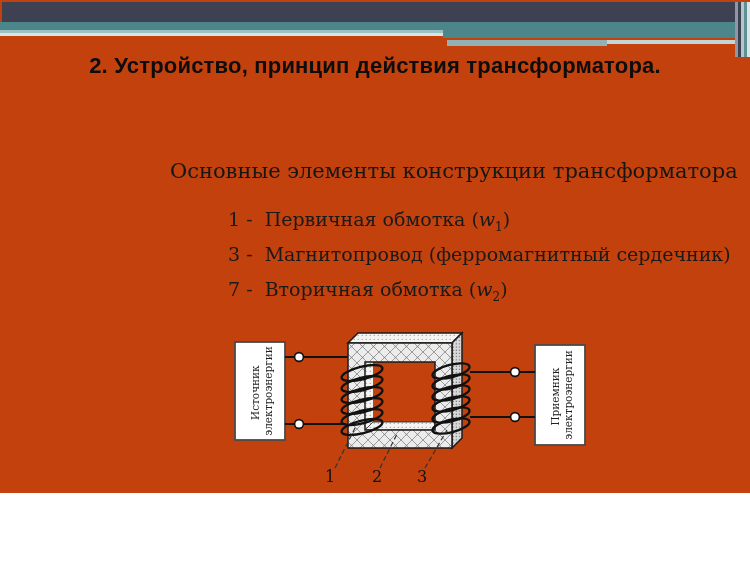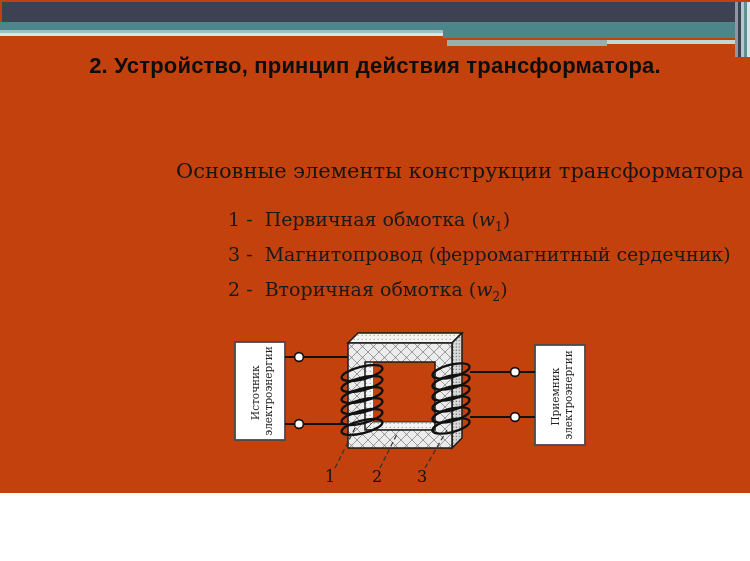--- a/index.html
+++ b/index.html
@@ -20,21 +20,21 @@
   .vstripes div{flex:1;}
   .vs1{background:#8e98a4;} .vs2{background:#3e4152;} .vs3{background:#b7c6c8;}
   .vs4{background:#5f9094;} .vs5{background:#d9e4e4;}
   
   .title{
     position:absolute;left:0;top:53px;width:750px;text-align:center;
     font-family:"Liberation Sans",sans-serif;font-weight:bold;
     font-size:22px;color:#0d0d0d;letter-spacing:.2px;
   }
   .subtitle{
-    position:absolute;left:176px;top:159px;
+    position:absolute;left:170px;top:159px;
     font-size:21px;color:#161616;
   }
   .list{position:absolute;left:228px;top:208px;}
   .list-item{height:35px;font-size:19px;color:#1a1a1a;white-space:pre;}
   .list-item .pre{white-space:pre;}
   .list-item .var{font-style:italic;}
   .list-item sub{font-size:12px;}
   
   .diagram{position:absolute;left:225px;top:330px;}
   .boxtext{font-family:"DejaVu Serif",serif;font-size:10.5px;fill:#222;}
@@ -59,21 +59,21 @@
     <div class="vs4"></div>
     <div class="vs5"></div>
   </div>
 
   <div class="title">2. Устройство, принцип действия трансформатора.</div>
   <div class="subtitle">Основные элементы конструкции трансформатора</div>
 
   <div class="list">
     <div class="list-item"><span class="pre">1 -  Первичная обмотка (</span><span class="var">w</span><sub>1</sub><span>)</span></div>
     <div class="list-item"><span class="pre">3 -  Магнитопровод (ферромагнитный сердечник)</span><span class="var"></span><sub></sub><span></span></div>
-    <div class="list-item"><span class="pre">2 -  Вторичная обмотка (</span><span class="var">w</span><sub>2</sub><span>)</span></div>
+    <div class="list-item"><span class="pre">7 -  Вторичная обмотка (</span><span class="var">w</span><sub>2</sub><span>)</span></div>
   </div>
 
   <svg class="diagram" width="370" height="160" viewBox="0 0 370 160">
     <defs>
       <pattern id="pat-cross" width="11" height="11" patternUnits="userSpaceOnUse">
         <rect width="11" height="11" fill="#ececec"></rect>
         <path d="M0,0 L11,11 M11,0 L0,11" stroke="#9a9a9a" stroke-width="1"></path>
         <circle cx="5.5" cy="5.5" r="0.8" fill="#8a8a8a"></circle>
       </pattern>
       <pattern id="pat-dots" width="4" height="4" patternUnits="userSpaceOnUse">

